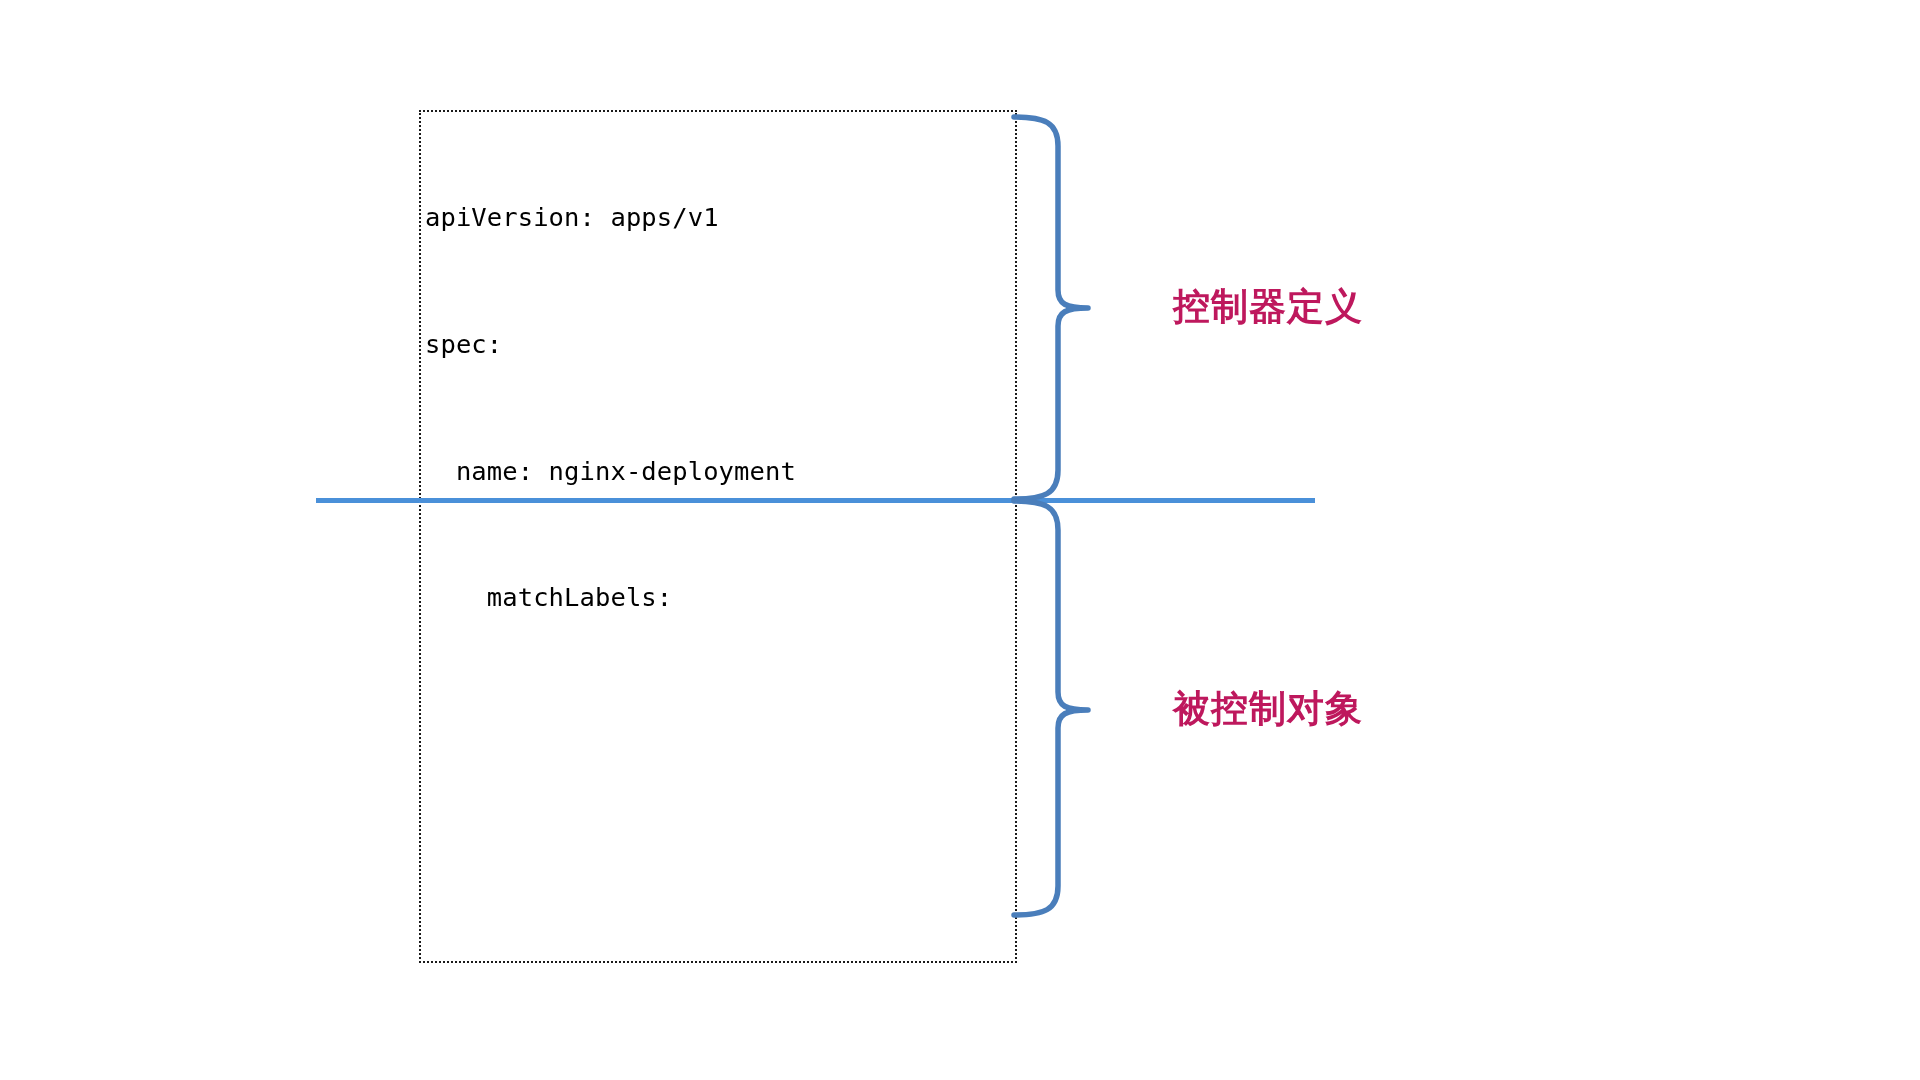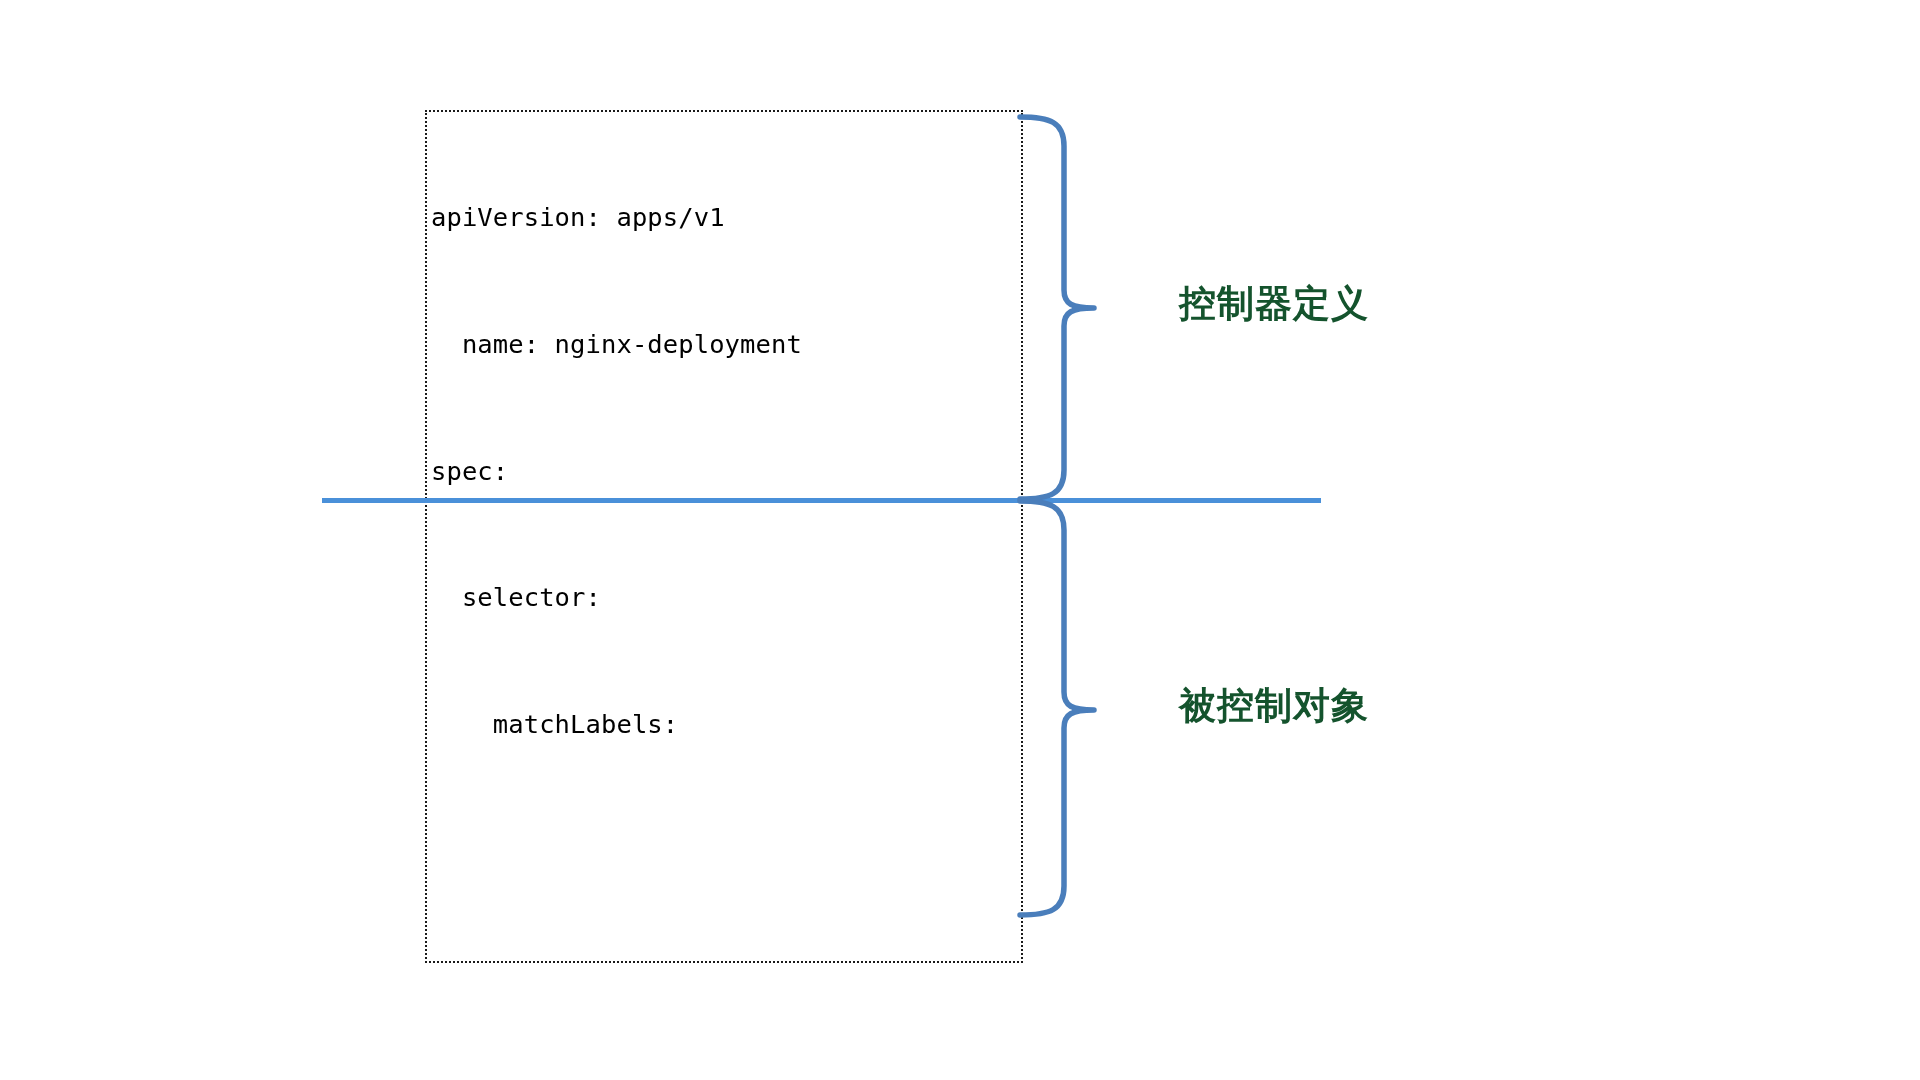--- a/index.html
+++ b/index.html
@@ -10,21 +10,21 @@
   body {
     width: 1920px;
     height: 1080px;
     position: relative;
     overflow: hidden;
     font-family: "Liberation Sans", sans-serif;
   }
 
   #stage {
     position: absolute;
-    left: 16px; top: 0;
+    left: 10px; top: 0;
     width: 1720px;
     height: 1080px;
     background: #ffffff;
     padding-left: 32px;
   }
 
   
   .yaml-box {
     position: absolute;
     left: 409px;
@@ -81,24 +81,24 @@
   #brace-bottom {
     left: 1000px;
     top: 496px;
     width: 90px;
     height: 424px;
   }
 
   
   .annotation-label {
     position: absolute;
-    font-family: Liberation Mono, monospace;
+    font-family: Liberation Sans, sans-serif;
     font-size: 37px;
     font-weight: 700;
-    color: #14532d;
+    color: #be185d;
     white-space: nowrap;
     letter-spacing: 1px;
     line-height: 1;
   }
   #label-controller {
     left: 1163px;
     top: 288px;
   }
   #label-controlled {
     left: 1163px;
@@ -107,23 +107,22 @@
 </style>
 </head>
 <body>
 
 <div id="stage">
 
   <div class="yaml-box"></div>
 
   <div class="yaml-code">
     <span class="yaml-line">apiVersion: apps/v1</span>
+    <span class="yaml-line">spec:</span>
     <span class="yaml-line">  name: nginx-deployment</span>
-    <span class="yaml-line">spec:</span>
-    <span class="yaml-line">  selector:</span>
     <span class="yaml-line">    matchLabels:</span>
     
     
     
     
     
     
     
     
     

